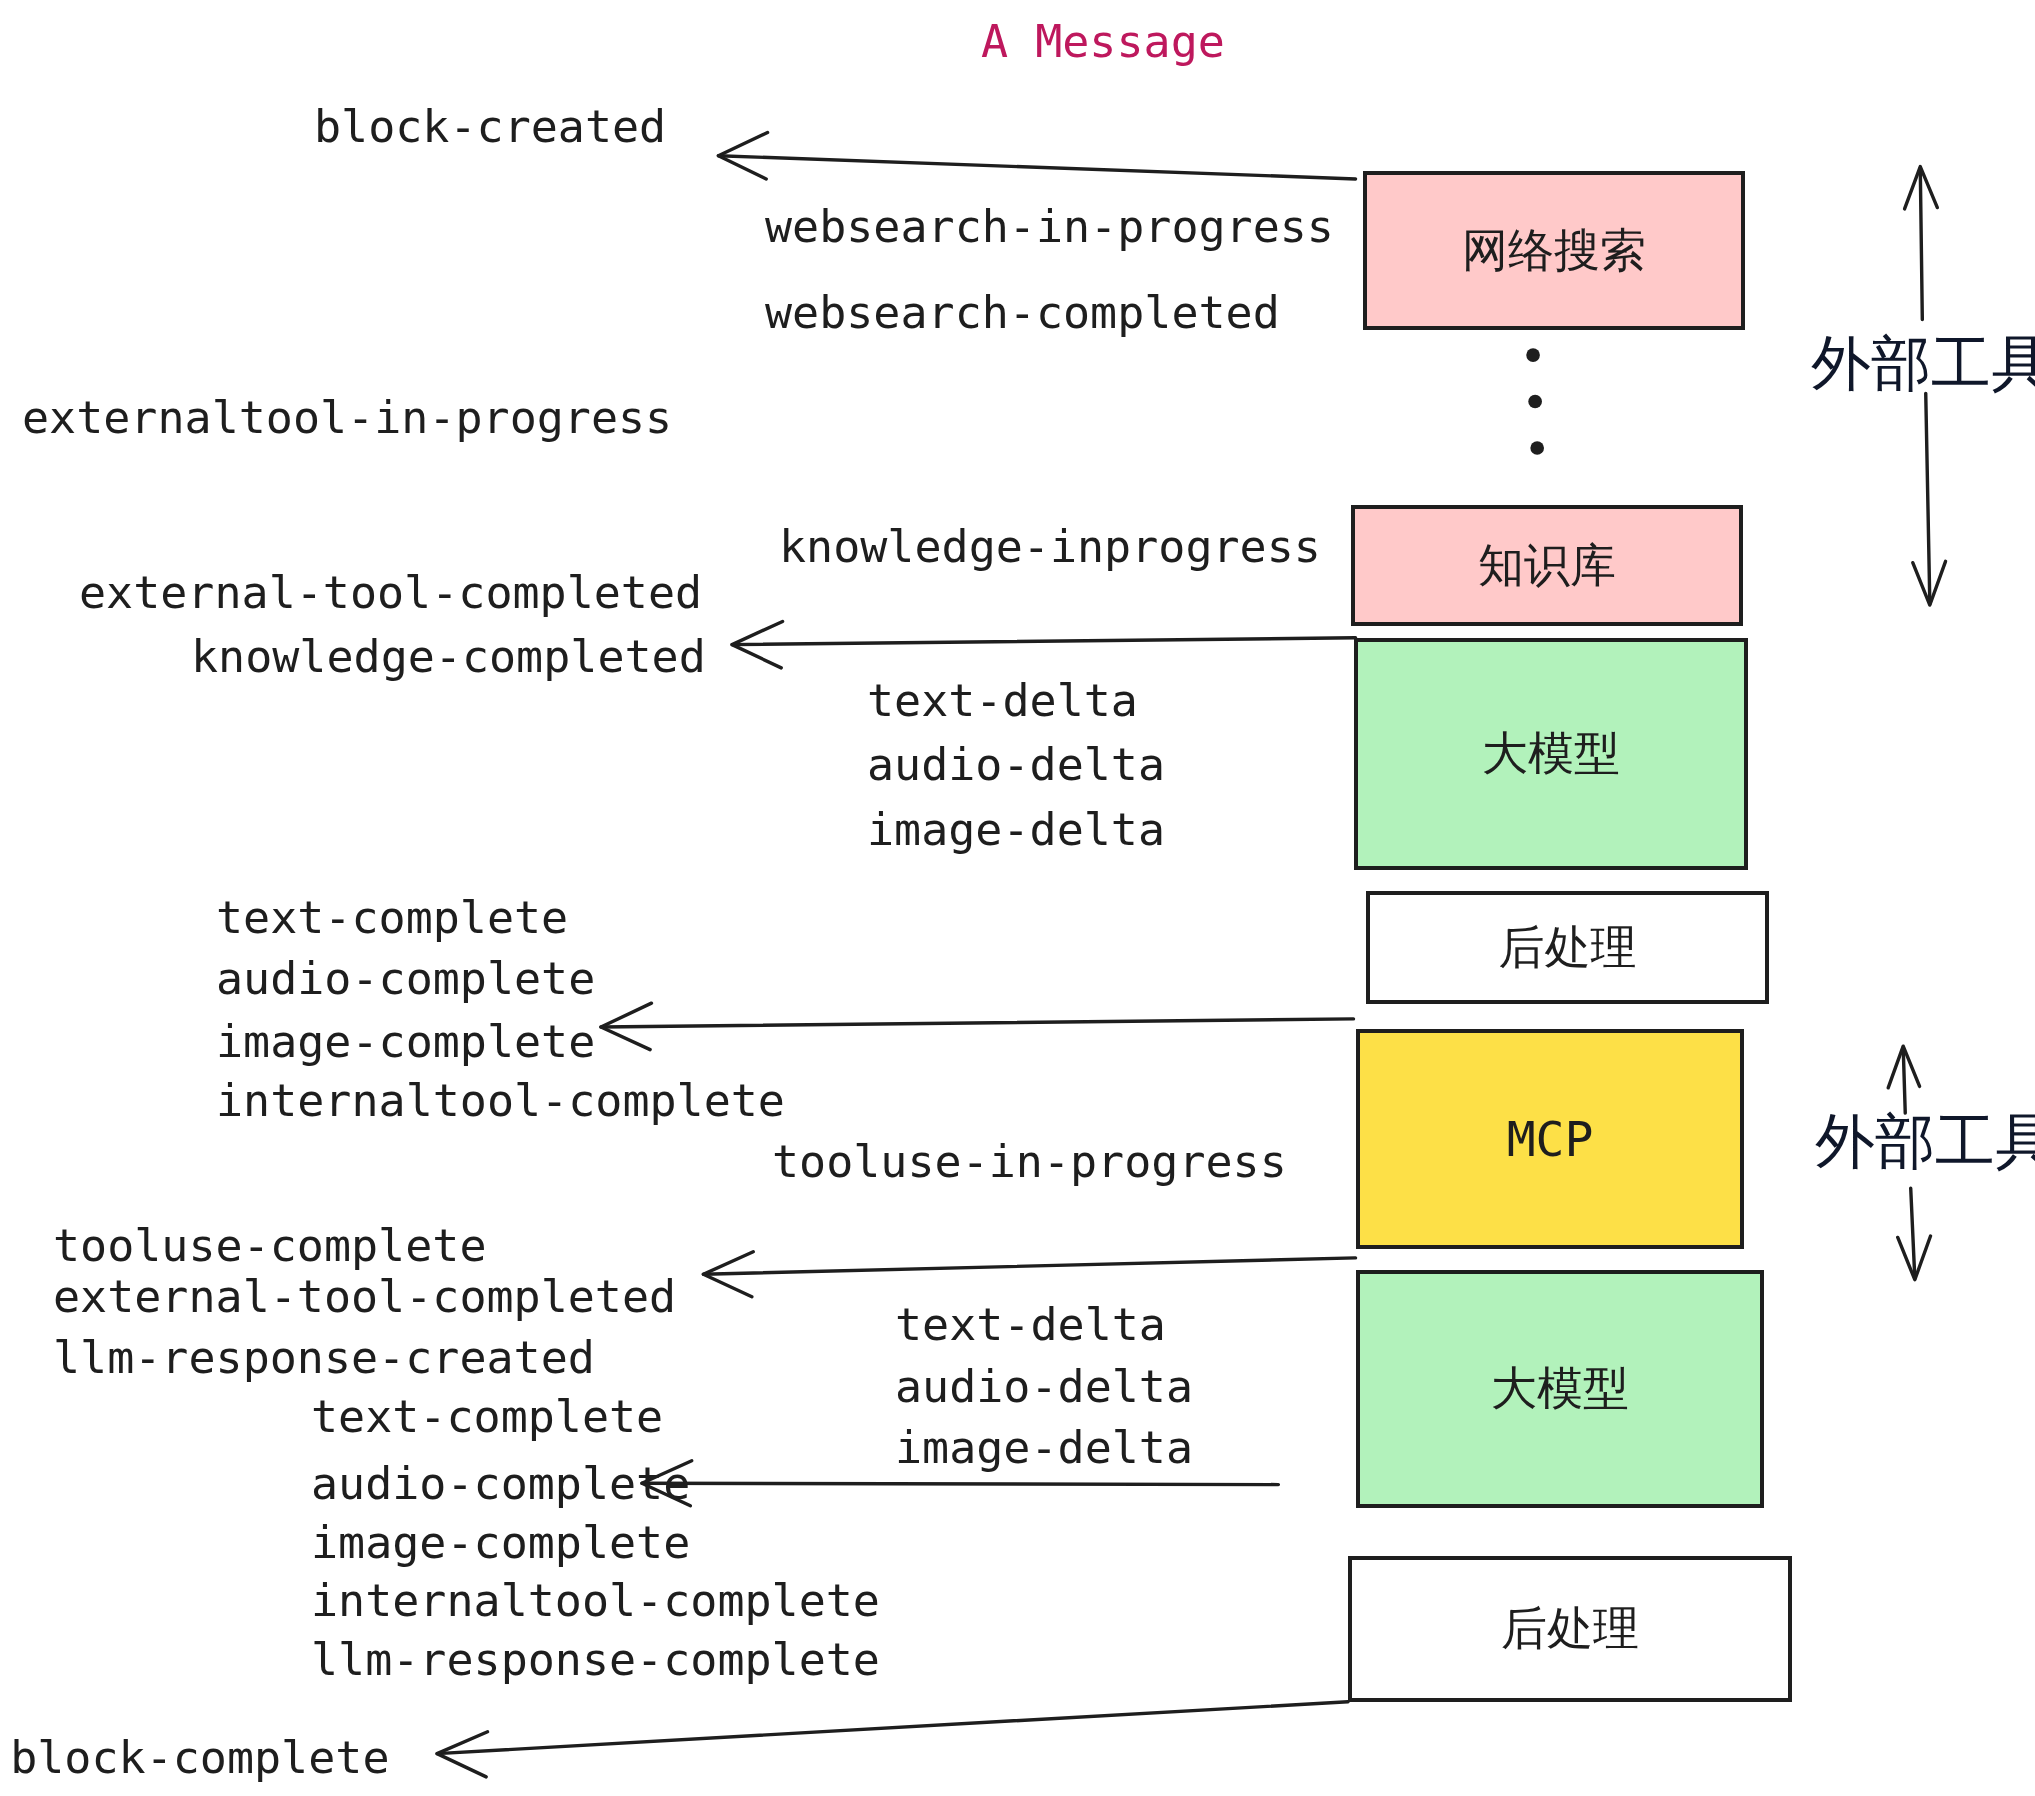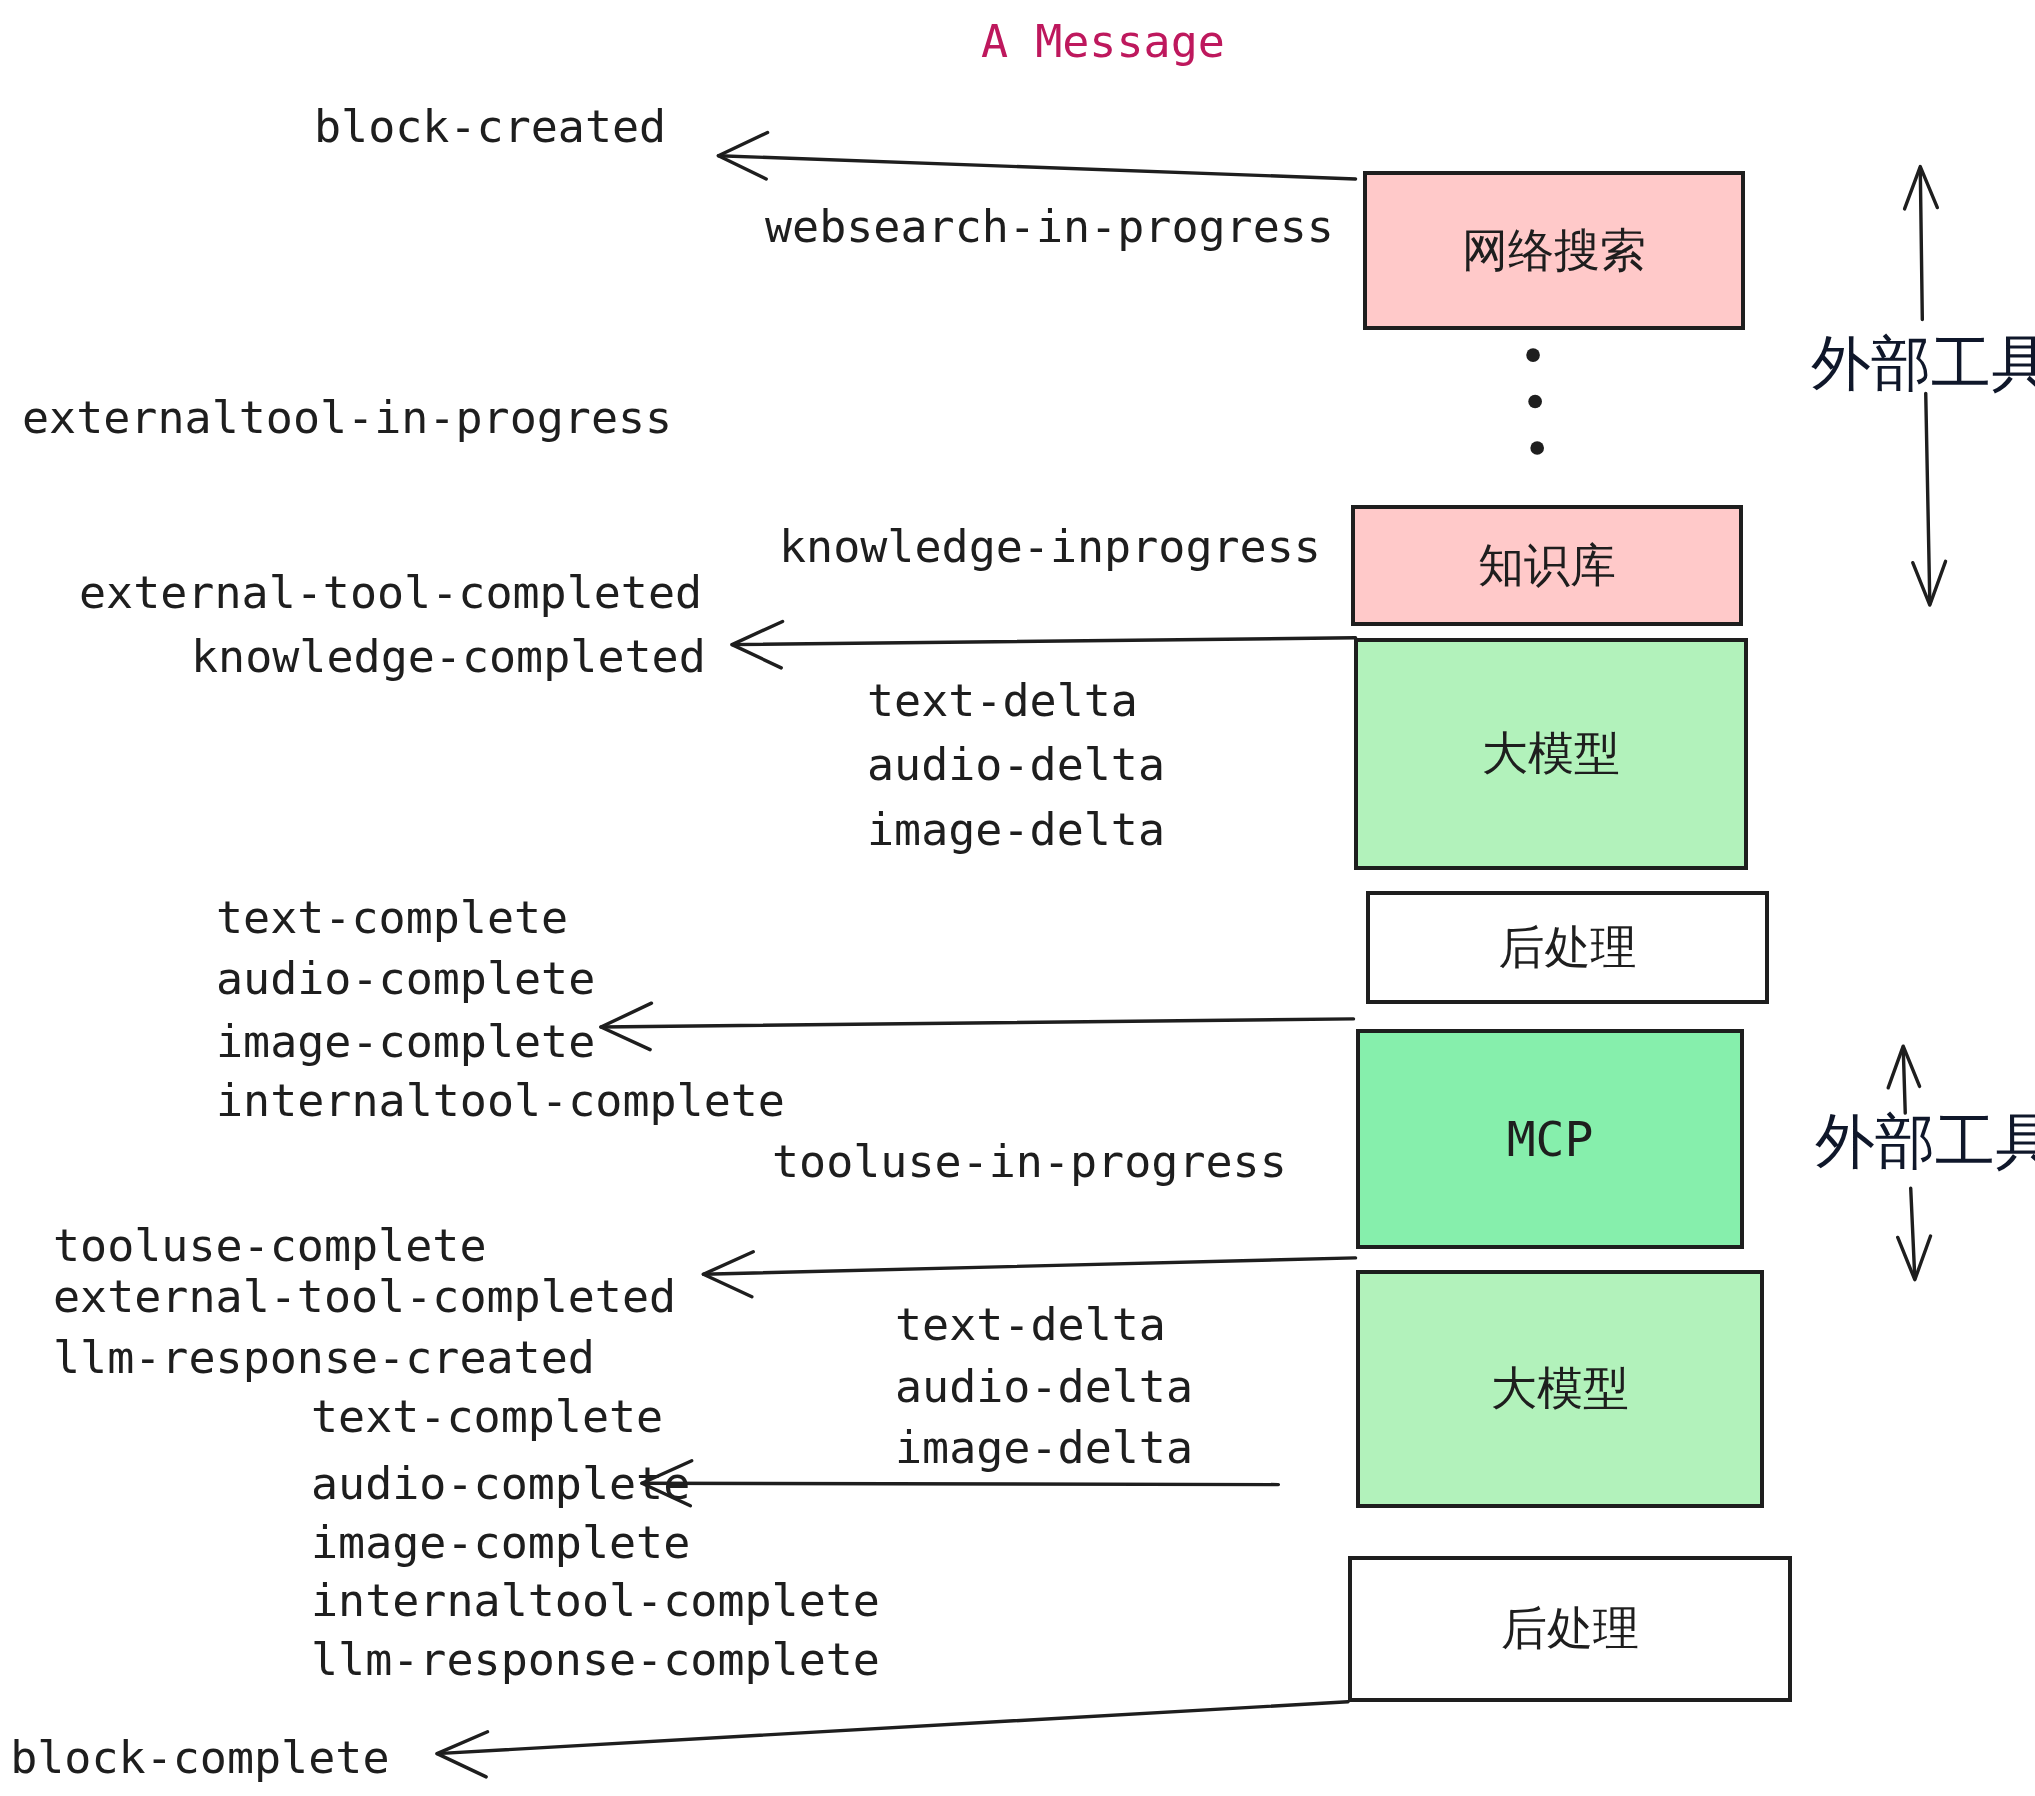--- a/index.html
+++ b/index.html
@@ -79,35 +79,36 @@
   </div>
   <div class="box" style="left: 1351px; top: 505px; width: 392px; height: 121px; background-color: rgb(255, 201, 201);">
     <span>知识库</span>
   </div>
   <div class="box" style="left: 1354px; top: 638px; width: 394px; height: 232px; background-color: rgb(178, 242, 187);">
     <span>大模型</span>
   </div>
   <div class="box" style="left: 1366px; top: 891px; width: 403px; height: 113px; background-color: rgb(255, 255, 255);">
     <span>后处理</span>
   </div>
-  <div class="box mono" style="left: 1356px; top: 1029px; width: 388px; height: 220px; background-color: #86efac;">
+  <div class="box mono" style="left: 1356px; top: 1029px; width: 388px; height: 220px; background-color: #fde047;">
     <span>MCP</span>
   </div>
   <div class="box" style="left: 1356px; top: 1270px; width: 408px; height: 238px; background-color: rgb(178, 242, 187);">
     <span>大模型</span>
   </div>
   <div class="box" style="left: 1348px; top: 1556px; width: 444px; height: 146px; background-color: rgb(255, 255, 255);">
     <span>后处理</span>
   </div>
 
   <div class="side-label" style="left:1811px;top:340px">外部工具</div>
   <div class="side-label" style="left:1815px;top:1118px">外部工具</div>
 
   <div class="evt" style="left:314px;top:104px">block-created</div>
   <div class="evt" style="left:765px;top:204px">websearch-in-progress</div>
+  <div class="evt" style="left:765px;top:290px">websearch-completed</div>
   <div class="evt" style="left:779px;top:524px">knowledge-inprogress</div>
   <div class="evt" style="left:22px;top:395px">externaltool-in-progress</div>
   <div class="evt" style="left:79px;top:570px">external-tool-completed</div>
   <div class="evt" style="left:191px;top:634px">knowledge-completed</div>
   <div class="evt" style="left:867px;top:678px">text-delta</div>
   <div class="evt" style="left:867px;top:742px">audio-delta</div>
   <div class="evt" style="left:867px;top:807px">image-delta</div>
   <div class="evt" style="left:216px;top:895px">text-complete</div>
   <div class="evt" style="left:216px;top:956px">audio-complete</div>
   <div class="evt" style="left:216px;top:1019px">image-complete</div>

